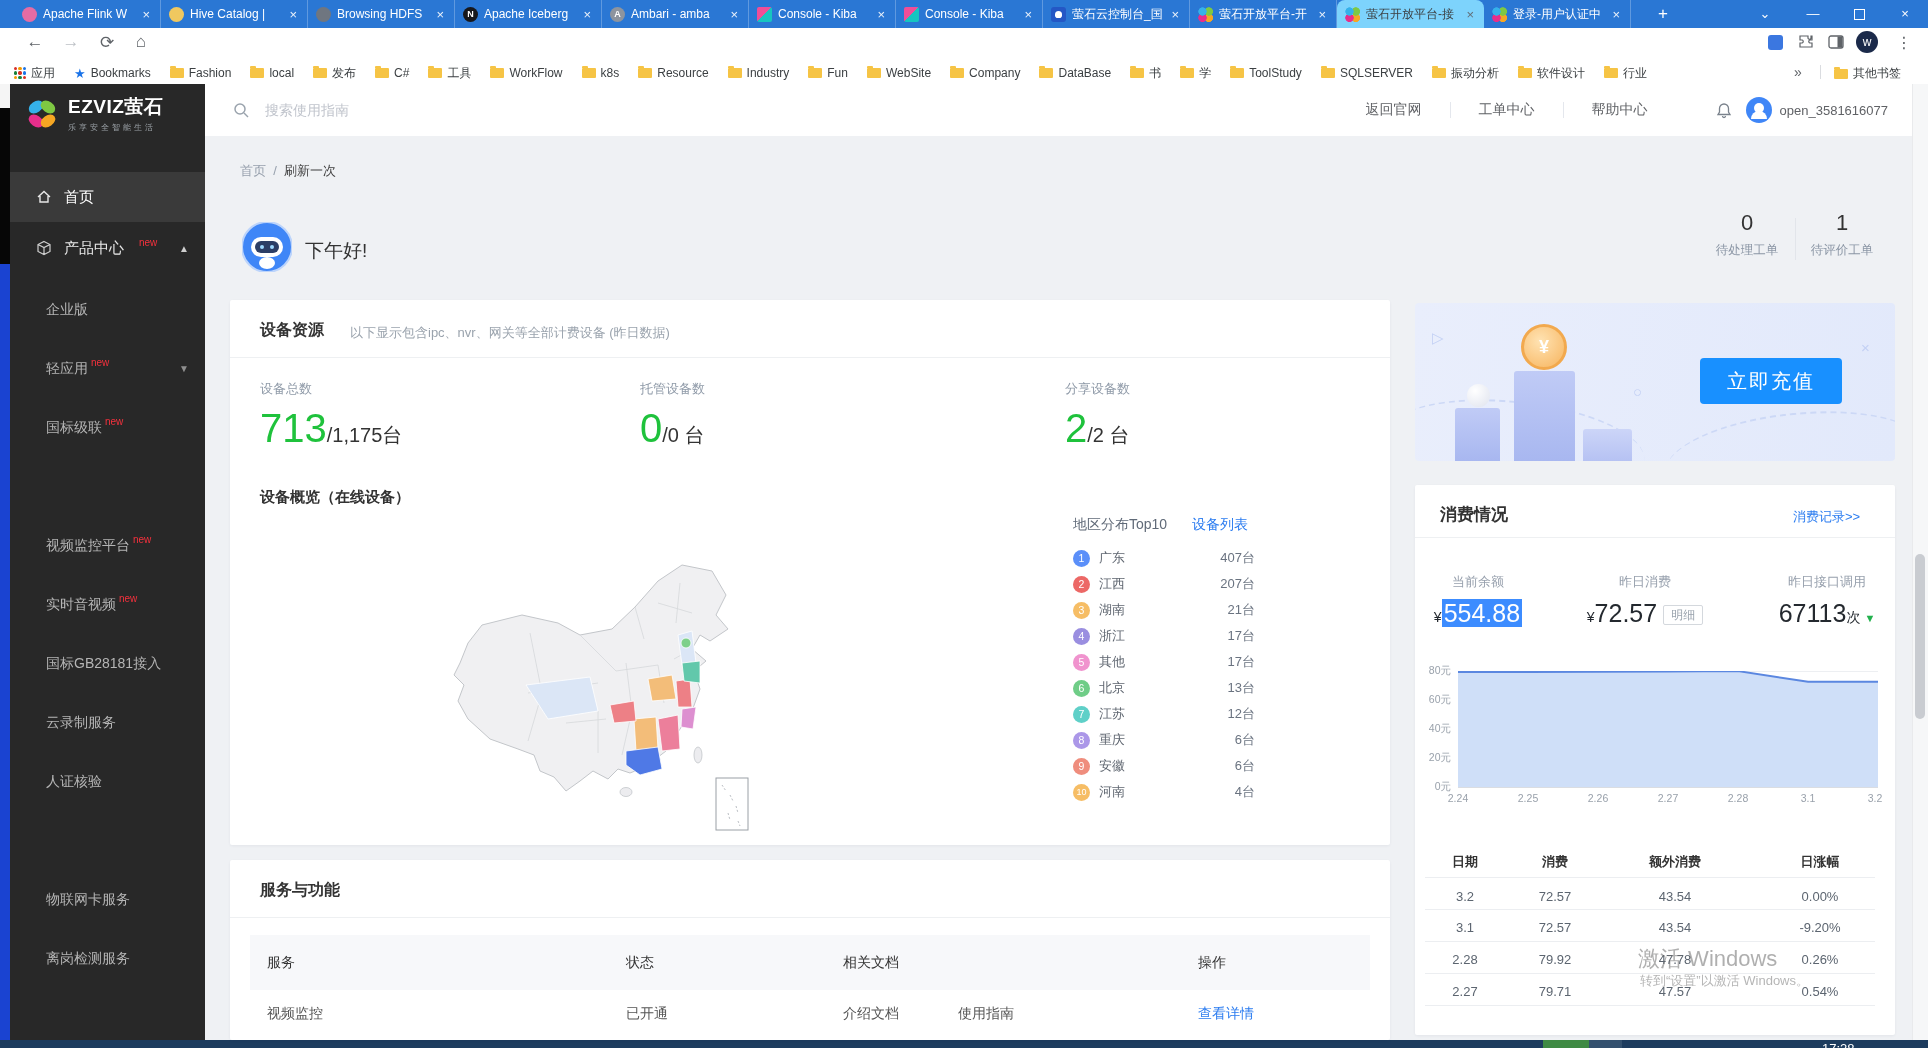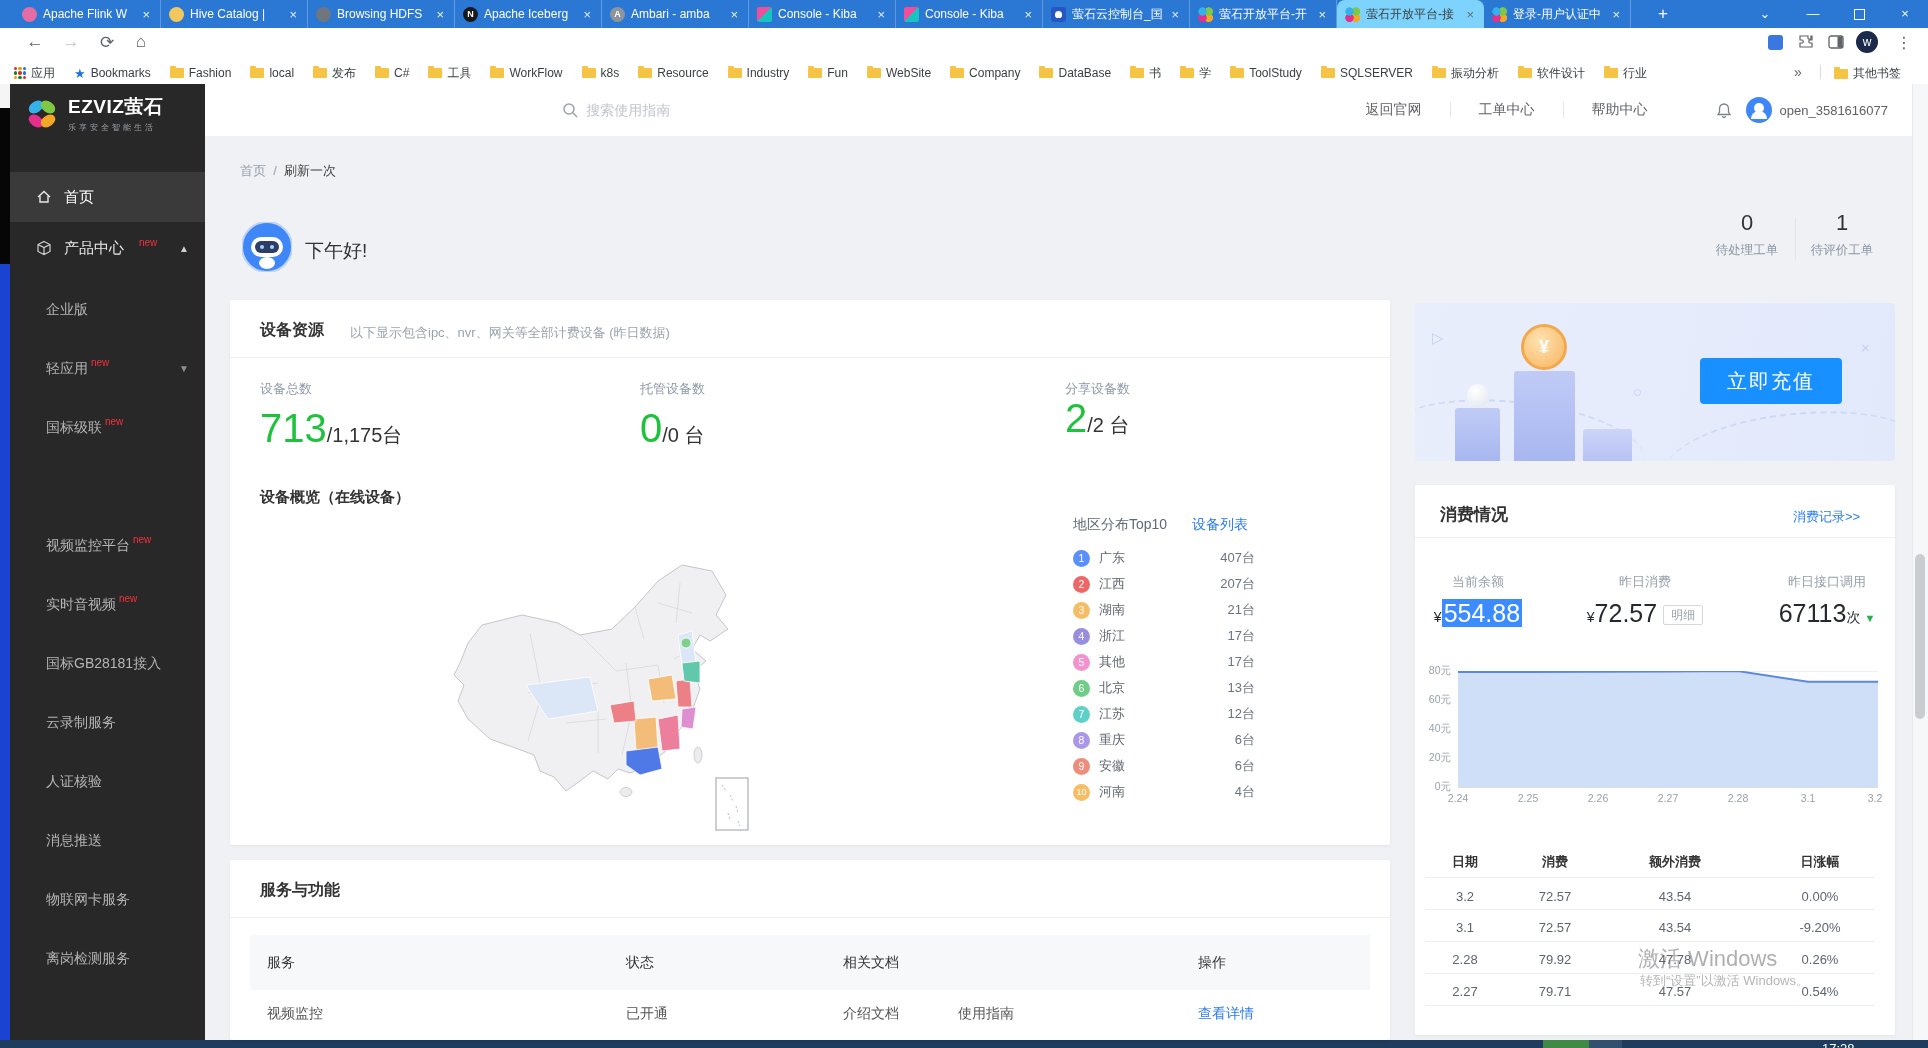--- a/index.html
+++ b/index.html
@@ -57,21 +57,21 @@
   .logo-row{left:14px;top:10px;display:flex;align-items:center;gap:8px;}
   .brand{color:#fff;font-size:19px;font-weight:bold;letter-spacing:.5px;}
   .tagline{color:#9aa0a6;font-size:8px;letter-spacing:3px;margin-top:2px;}
   .side-home{left:0;top:88px;width:195px;height:50px;background:#3a3a3a;display:flex;align-items:center;gap:12px;padding-left:26px;box-sizing:border-box;color:#fff;font-size:15px;}
   .side-prod{left:0;top:138px;width:195px;height:52px;display:flex;align-items:center;gap:12px;padding-left:26px;box-sizing:border-box;color:#e8e8e8;font-size:15px;}
   .side-sub{left:0;width:195px;height:59px;display:flex;align-items:center;padding-left:36px;box-sizing:border-box;color:#b5b5b5;font-size:14px;}
   .newsup{color:#f5313d;font-size:10px;vertical-align:super;margin-left:3px;position:relative;top:-6px;}
   .chev{margin-left:auto;margin-right:16px;color:#cfcfcf;font-size:10px;}
   
   .topbar{left:205px;top:84px;width:1707px;height:52px;background:#fff;display:flex;align-items:center;}
-  .searchwrap{display:flex;align-items:center;gap:6px;margin-left:28px;flex:1;justify-content:center;}
+  .searchwrap{display:flex;align-items:center;gap:14px;margin-left:28px;flex:1;}
   .searchinput{border:none;outline:none;background:transparent;font-size:14px;color:#333;width:420px;font-family:inherit;}
   .searchinput::placeholder{color:#c0c4cc;}
   .hnav{font-size:14px;color:#606266;margin:0 28px;white-space:nowrap;}
   .hsep{width:1px;height:16px;background:#e4e7ed;}
   .bellwrap{margin:0 14px 0 40px;}
   .uname{color:#606266;font-size:13px;margin:0 24px 0 8px;white-space:nowrap;}
   .crumb{left:240px;top:162px;font-size:13px;color:#97a0ad;}
   .crumb b{color:#404040;font-weight:normal;}
   .greet-txt{left:305px;top:238px;font-size:19px;color:#333;}
   .wo-num{top:210px;width:60px;text-align:center;font-size:22px;color:#333;}
@@ -382,23 +382,20 @@
         <span class="newsup">new</span>
       </div>
     <div class="a side-sub" style="top:550px">
         <span>国标GB28181接入</span>
       </div>
     <div class="a side-sub" style="top:609px">
         <span>云录制服务</span>
       </div>
     <div class="a side-sub" style="top:668px">
         <span>人证核验</span>
-      </div>
-    <div class="a side-sub" style="top:727px">
-        <span>消息推送</span>
       </div>
     <div class="a side-sub" style="top:786px">
         <span>物联网卡服务</span>
       </div>
     <div class="a side-sub" style="top:845px">
         <span>离岗检测服务</span>
       </div>
   </div>
 
   <div class="a topbar">
@@ -457,21 +454,21 @@
     <div class="a" style="left:30px;top:80px">
       <div class="dlabel">设备总数</div>
       <div style="margin-top:10px"><span class="dnum">713</span><span class="dsuffix">/1,175台</span></div>
     </div>
     <div class="a" style="left:410px;top:80px">
       <div class="dlabel">托管设备数</div>
       <div style="margin-top:10px"><span class="dnum">0</span><span class="dsuffix">/0 台</span></div>
     </div>
     <div class="a" style="left:835px;top:80px">
       <div class="dlabel">分享设备数</div>
-      <div style=""><span class="dnum">2</span><span class="dsuffix">/2 台</span></div>
+      <div style="margin-top:10px"><span class="dnum">2</span><span class="dsuffix">/2 台</span></div>
     </div>
 
     <div class="a ov-title">设备概览（在线设备）</div>
 
     <svg class="a" style="left:200px;top:243px" width="340" height="295" viewBox="0 0 340 295">
       <path d="M30,120 L38,100 L52,82 L92,72 L128,80 L150,92 L182,86 L205,64 L228,38 L252,22 L282,28 L296,52 L286,72 L298,86 L280,98 L270,92 L262,106 L276,118 L264,128 L270,146 L262,168 L250,186 L236,208 L215,224 L200,230 L188,226 L178,236 L163,228 L150,238 L136,248 L124,234 L110,228 L104,212 L88,206 L60,196 L38,176 L28,158 L34,142 L24,132 Z" fill="#f0f0f2" stroke="#c3c6ca" stroke-width="1"></path>
       <g stroke="#d6d8db" stroke-width="0.8" fill="none">
         <path d="M100,90 L112,150 L98,198"></path>
           <path d="M98,150 L168,140"></path>
           <path d="M150,92 L186,128 L228,122"></path>

